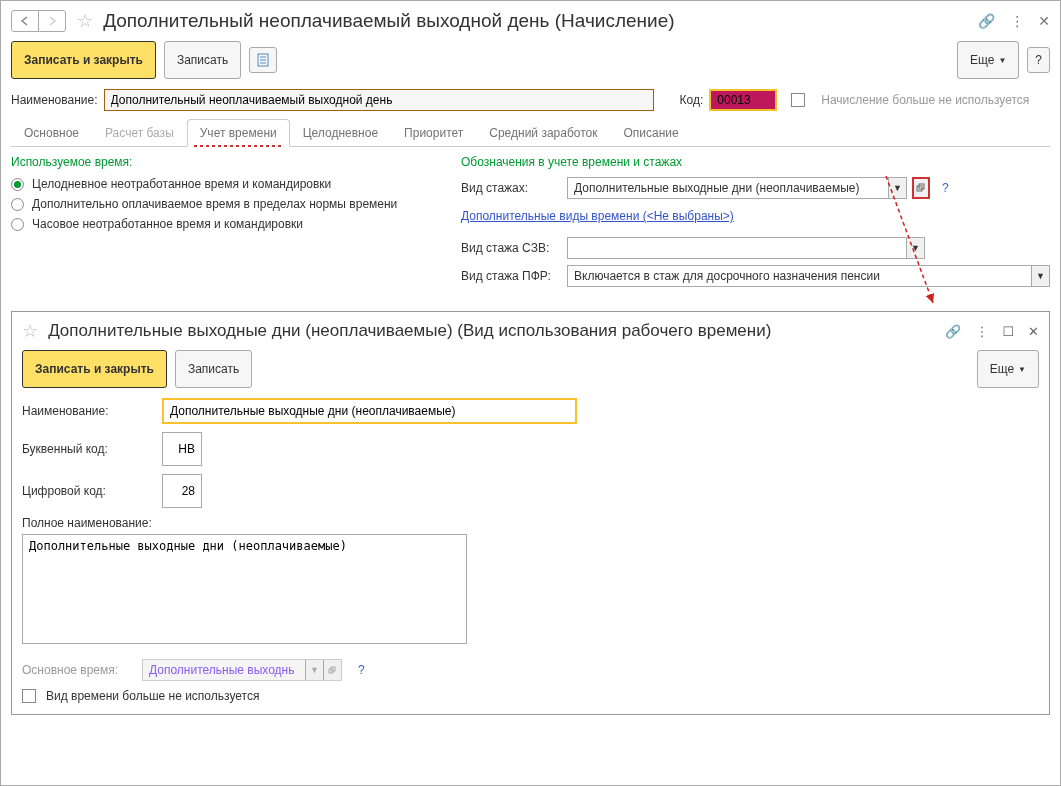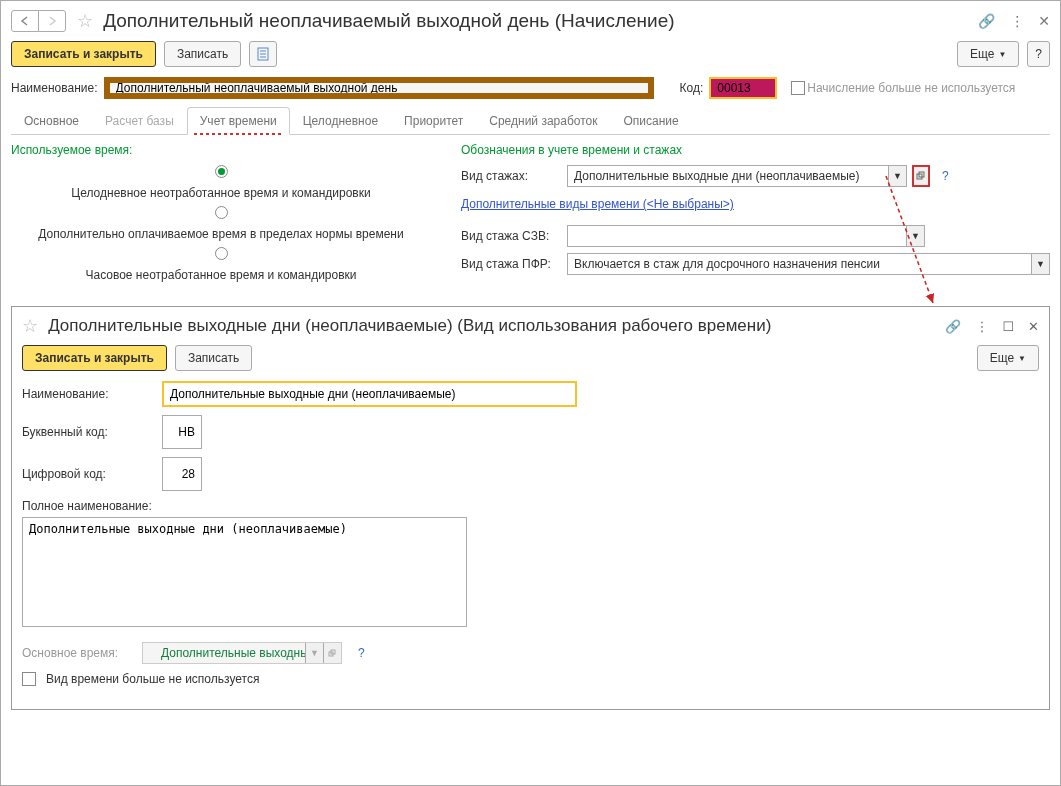--- a/index.html
+++ b/index.html
@@ -7,40 +7,40 @@
   .window { border: 1px solid #aaa; width: 1061px; height: 786px; position: relative; padding: 6px 10px; }
   .titlebar { display: flex; align-items: center; height: 28px; margin-bottom: 6px; }
   .nav-btn { width: 28px; height: 22px; border: 1px solid #aaa; background: #fff; display: flex; align-items: center; justify-content: center; border-radius: 3px; margin-right: -1px; }
   .nav-btn.first { border-radius: 3px 0 0 3px; }
   .nav-btn.second { border-radius: 0 3px 3px 0; }
   .star { margin: 0 10px 0 12px; color: #bbb; font-size: 18px; }
   .title { font-size: 19px; color: #333; flex: 1; }
   .titlebar-icons { display: flex; align-items: center; gap: 14px; }
   .titlebar-icons > * { color: #777; font-size: 14px; cursor: pointer; }
   .toolbar { display: flex; align-items: center; gap: 8px; margin-bottom: 10px; }
-  .btn { border: 1px solid #aaa; background: #f6f6f6; padding: 12px 12px; border-radius: 3px; font-size: 12px; cursor: pointer; height: 26px; display: flex; align-items: center; }
+  .btn { border: 1px solid #aaa; background: #f6f6f6; padding: 18px 12px; border-radius: 3px; font-size: 12px; cursor: pointer; height: 26px; display: flex; align-items: center; }
   .btn.primary { background: #ffe066; border-color: #333; font-weight: bold; }
   .btn.icon-only { padding: 4px 7px; }
   .spacer { flex: 1; }
   .form-row { display: flex; align-items: center; gap: 6px; margin-bottom: 8px; }
   .label { font-size: 12px; color: #333; }
-  .input { border: 6px solid #a16207; background: #f6f6f6; padding: 3px 6px; height: 22px; font-size: 12px; }
+  .input { border: 1px solid #a16207; background: #f6f6f6; padding: 3px 6px; height: 22px; font-size: 12px; }
   .input.active { border: 2px solid #f9c22b; background: #be185d; }
-  .checkbox-wrap { display: flex; align-items: center; gap: 2px; margin-left: 8px; }
+  .checkbox-wrap { display: flex; align-items: center; gap: 16px; margin-left: 8px; }
   .checkbox { width: 14px; height: 14px; border: 1px solid #888; background: #fff; }
   .disabled-text { color: #999; }
   .tabs { display: flex; border-bottom: 1px solid #ccc; margin-bottom: 8px; }
   .tab { padding: 6px 12px; font-size: 12px; color: #737373; border: 1px solid transparent; border-bottom: none; cursor: pointer; }
   .tab.active { border: 1px solid #ccc; border-bottom: 1px solid #fff; margin-bottom: -1px; background: #fff; border-radius: 4px 4px 0 0; position: relative; }
   .tab.active::after { content: ""; position: absolute; bottom: -1px; left: 6px; right: 6px; height: 2px; background: repeating-linear-gradient(90deg,#cc3333 0,#cc3333 3px,transparent 3px,transparent 6px); }
   .tab.disabled { color: #aaa; }
   .section { display: flex; gap: 30px; margin-top: 4px; }
   .col { flex: 1; }
   .section-h { color: #009933; font-size: 12px; margin-bottom: 8px; }
-  .radio-row { display: flex; align-items: center; gap: 8px; margin: 6px 0; flex-direction: column; }
+  .radio-row { display: flex; align-items: center; gap: 8px; margin: 6px 0; }
   .radio { width: 13px; height: 13px; border: 1px solid #888; border-radius: 50%; display: flex; align-items: center; justify-content: center; }
   .radio.checked::after { content: ""; width: 7px; height: 7px; background: #009933; border-radius: 50%; }
   .field-row { display: flex; align-items: center; gap: 6px; margin: 6px 0; }
   .field-label { width: 100px; font-size: 12px; }
   .select { border: 1px solid #aaa; height: 22px; display: flex; align-items: center; flex: 1; position: relative; }
   .select-text { padding: 0 6px; flex: 1; font-size: 12px; overflow: hidden; white-space: nowrap; }
   .select-btn { width: 18px; height: 100%; border-left: 1px solid #aaa; display: flex; align-items: center; justify-content: center; font-size: 9px; background: #f0f0f0; }
   .open-btn { width: 18px; height: 22px; border: 2px solid #cc3333; display: flex; align-items: center; justify-content: center; margin-left: -1px; font-size: 10px; background: #f0f0f0; position: relative; }
   .help-q { color: #3366cc; margin-left: 6px; font-size: 12px; }
   .link { color: #3355cc; text-decoration: underline; font-size: 12px; cursor: pointer; margin: 4px 0 8px 0; display: inline-block; }
@@ -212,21 +212,21 @@
     <div class="form-row-sub">
       <div class="form-label-sub">Цифровой код:</div>
       <input class="input-small" value="28" style="">
     </div>
     <div style="margin:6px 0 4px 0;">Полное наименование:</div>
     <textarea class="textarea" style="">Дополнительные выходные дни (неоплачиваемые)</textarea>
 
     <div class="form-row-sub" style="margin-top:12px;">
       <div class="form-label-sub disabled-text" style="width:110px;">Основное время:</div>
       <div class="select disabled-select" style="width:200px;flex:none;">
-        <div class="select-text" style="color:#15803d;margin-left:12px;">Дополнительные выходнь</div>
+        <div class="select-text" style="color:#8b5cf6;">Дополнительные выходнь</div>
         <div class="select-btn">▼</div>
         <div class="select-btn">
             <svg width="9" height="9">
               <rect x="1" y="3" width="4" height="4" fill="none" stroke="#aaa"></rect>
               <rect x="3" y="1" width="4" height="4" fill="none" stroke="#aaa"></rect>
             </svg>
           </div>
       </div>
       <span class="help-q">?</span>
     </div>

